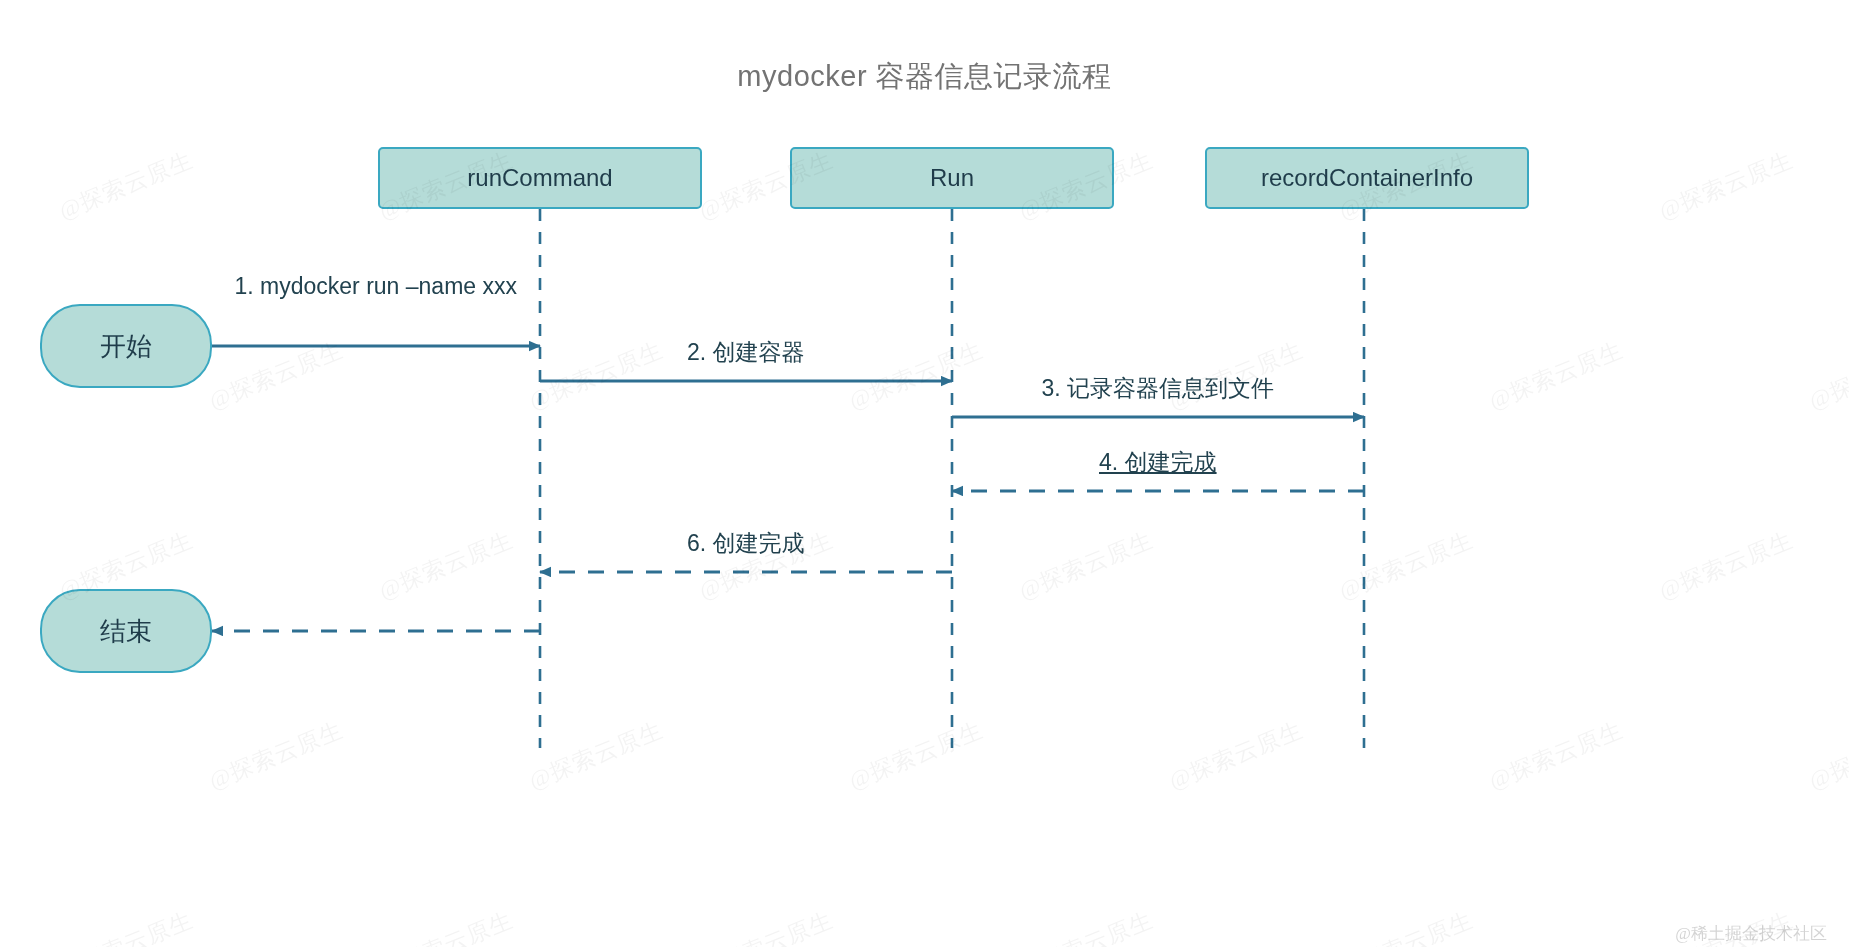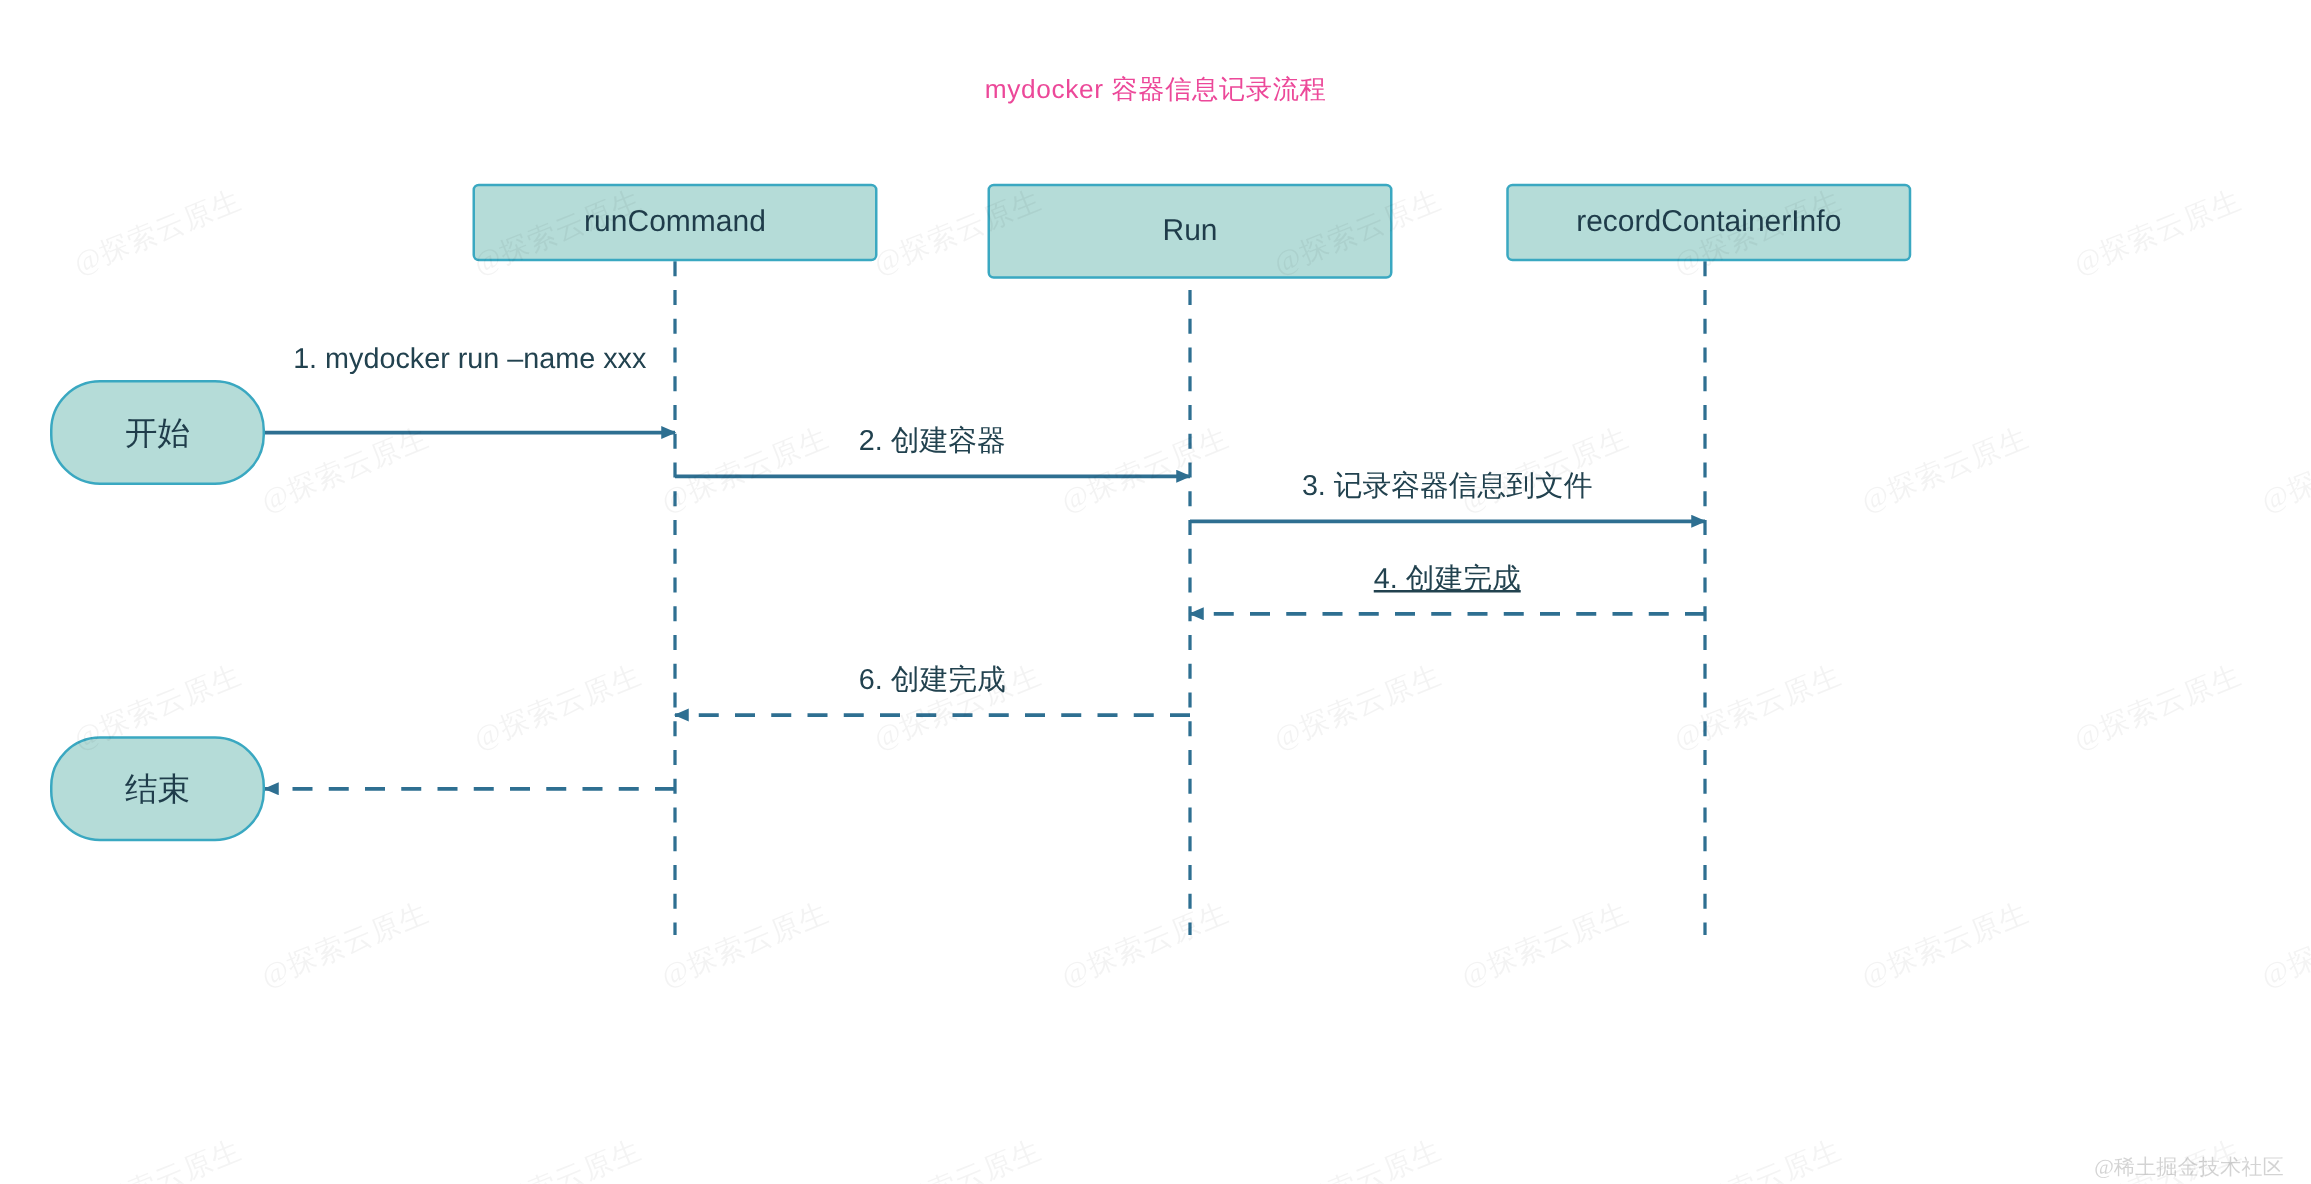--- a/index.html
+++ b/index.html
@@ -47,22 +47,22 @@
     font-family: "Liberation Serif", "DejaVu Serif", serif;
     white-space: nowrap;
     z-index: 6;
   }
   .diagram-title {
     position: absolute;
     left: 0;
     right: 0;
     top: 57px;
     text-align: center;
-    color: #ec4899;
-    font-size: 21px;
+    color: #737373;
+    font-size: 29px;
     font-weight: 400;
     letter-spacing: 0.5px;
     z-index: 4;
   }
   .node {
     position: absolute;
     background: #b5dcd8;
     border: 2.5px solid #3aa8c1;
     color: #1f3c4a;
     display: flex;
@@ -147,21 +147,21 @@
       <line x1="1364" y1="491" x2="952" y2="491" stroke="#2e6f91" stroke-width="3" stroke-dasharray="16,13" marker-end="url(#arrowLeft)"></line>
       <line x1="952" y1="572" x2="540" y2="572" stroke="#2e6f91" stroke-width="3" stroke-dasharray="16,13" marker-end="url(#arrowLeft)"></line>
       <line x1="540" y1="631" x2="212" y2="631" stroke="#2e6f91" stroke-width="3" stroke-dasharray="16,13" marker-end="url(#arrowLeft)"></line>
     </g>
 </svg>
 
 <div id="nodes">
     <div class="node participant" style="left: 378px; top: 147px; width: 324px; height: 62px;">
       <span>runCommand</span>
     </div>
-    <div class="node participant" style="left: 790px; top: 147px; width: 324px; height: 76px; text-align: center;">
+    <div class="node participant" style="left: 790px; top: 147px; width: 324px; height: 62px; text-align: center;">
       <span>Run</span>
     </div>
     <div class="node participant" style="left: 1205px; top: 147px; width: 324px; height: 62px;">
       <span>recordContainerInfo</span>
     </div>
     <div class="node terminator" style="left: 40px; top: 304px; width: 172px; height: 84px;">
       <span>开始</span>
     </div>
     <div class="node terminator" style="left: 40px; top: 589px; width: 172px; height: 84px;">
       <span>结束</span>

